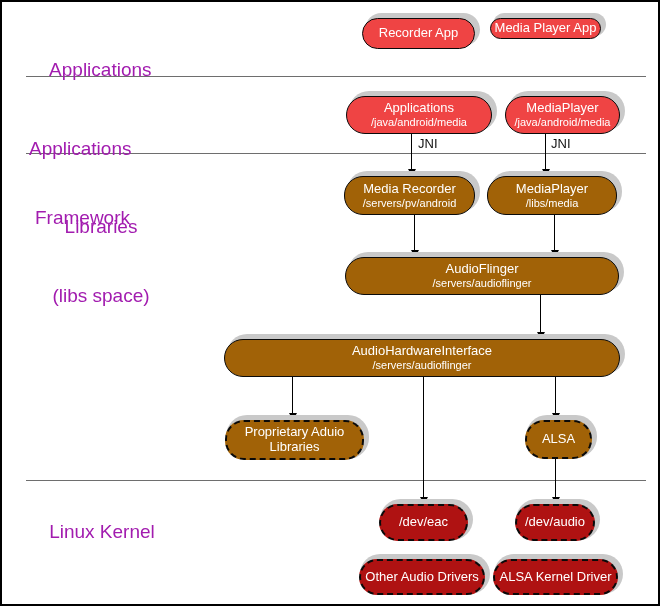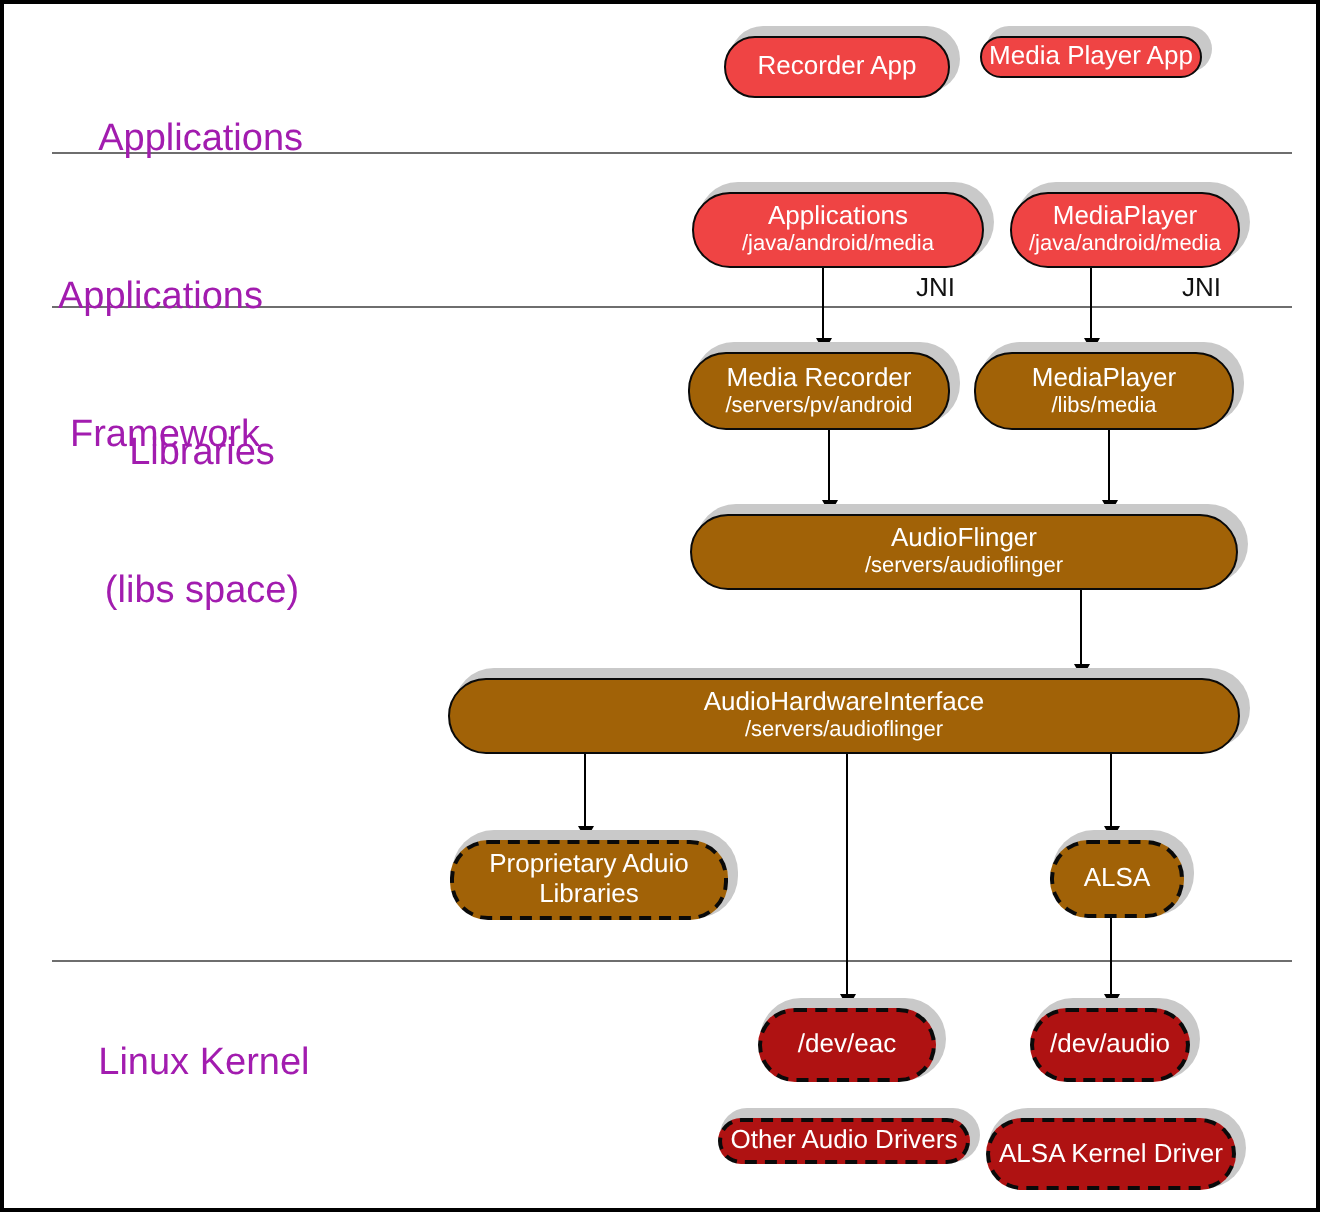--- a/index.html
+++ b/index.html
@@ -21,21 +21,21 @@
   .green{background:#a16207;}
   .red{background:#af1212;}
   .t1{font-size:13px;}
   .t2{font-size:11px;}
   .arrow{position:absolute;width:0;border-left:1px solid #000;}
   .arrow::after{
     content:"";position:absolute;bottom:0;left:-4.5px;width:0;height:0;
     border-left:4px solid transparent;border-right:4px solid transparent;
     border-top:7px solid #000;
   }
-  .edge-label{position:absolute;color:#111;font-size:13px;margin-left:40px;}
+  .edge-label{position:absolute;color:#111;font-size:13px;}
 </style>
 </head>
 <body>
 
 <div class="frame">
 
   <div class="divider" style="top:74px;"></div>
   <div class="divider" style="top:151px;"></div>
   <div class="divider" style="top:478px;"></div>
 
@@ -112,20 +112,20 @@
   </div>
 
   <div class="arrow" style="left:553px;top:457px;height:45px;"></div>
 
   <div class="box red dashed" style="left:377px;top:502px;width:89px;height:37px;">
     <div class="t1">/dev/eac</div>
   </div>
   <div class="box red dashed" style="left:513px;top:502px;width:80px;height:37px;">
     <div class="t1">/dev/audio</div>
   </div>
-  <div class="box red dashed" style="left:357px;top:557px;width:126px;height:23px;">
+  <div class="box red dashed" style="left:357px;top:557px;width:126px;height:36px;">
     <div class="t1">Other Audio Drivers</div>
   </div>
   <div class="box red dashed" style="left:491px;top:557px;width:125px;height:36px;">
     <div class="t1">ALSA Kernel Driver</div>
   </div>
 
 </div>
 
 </body></html>

